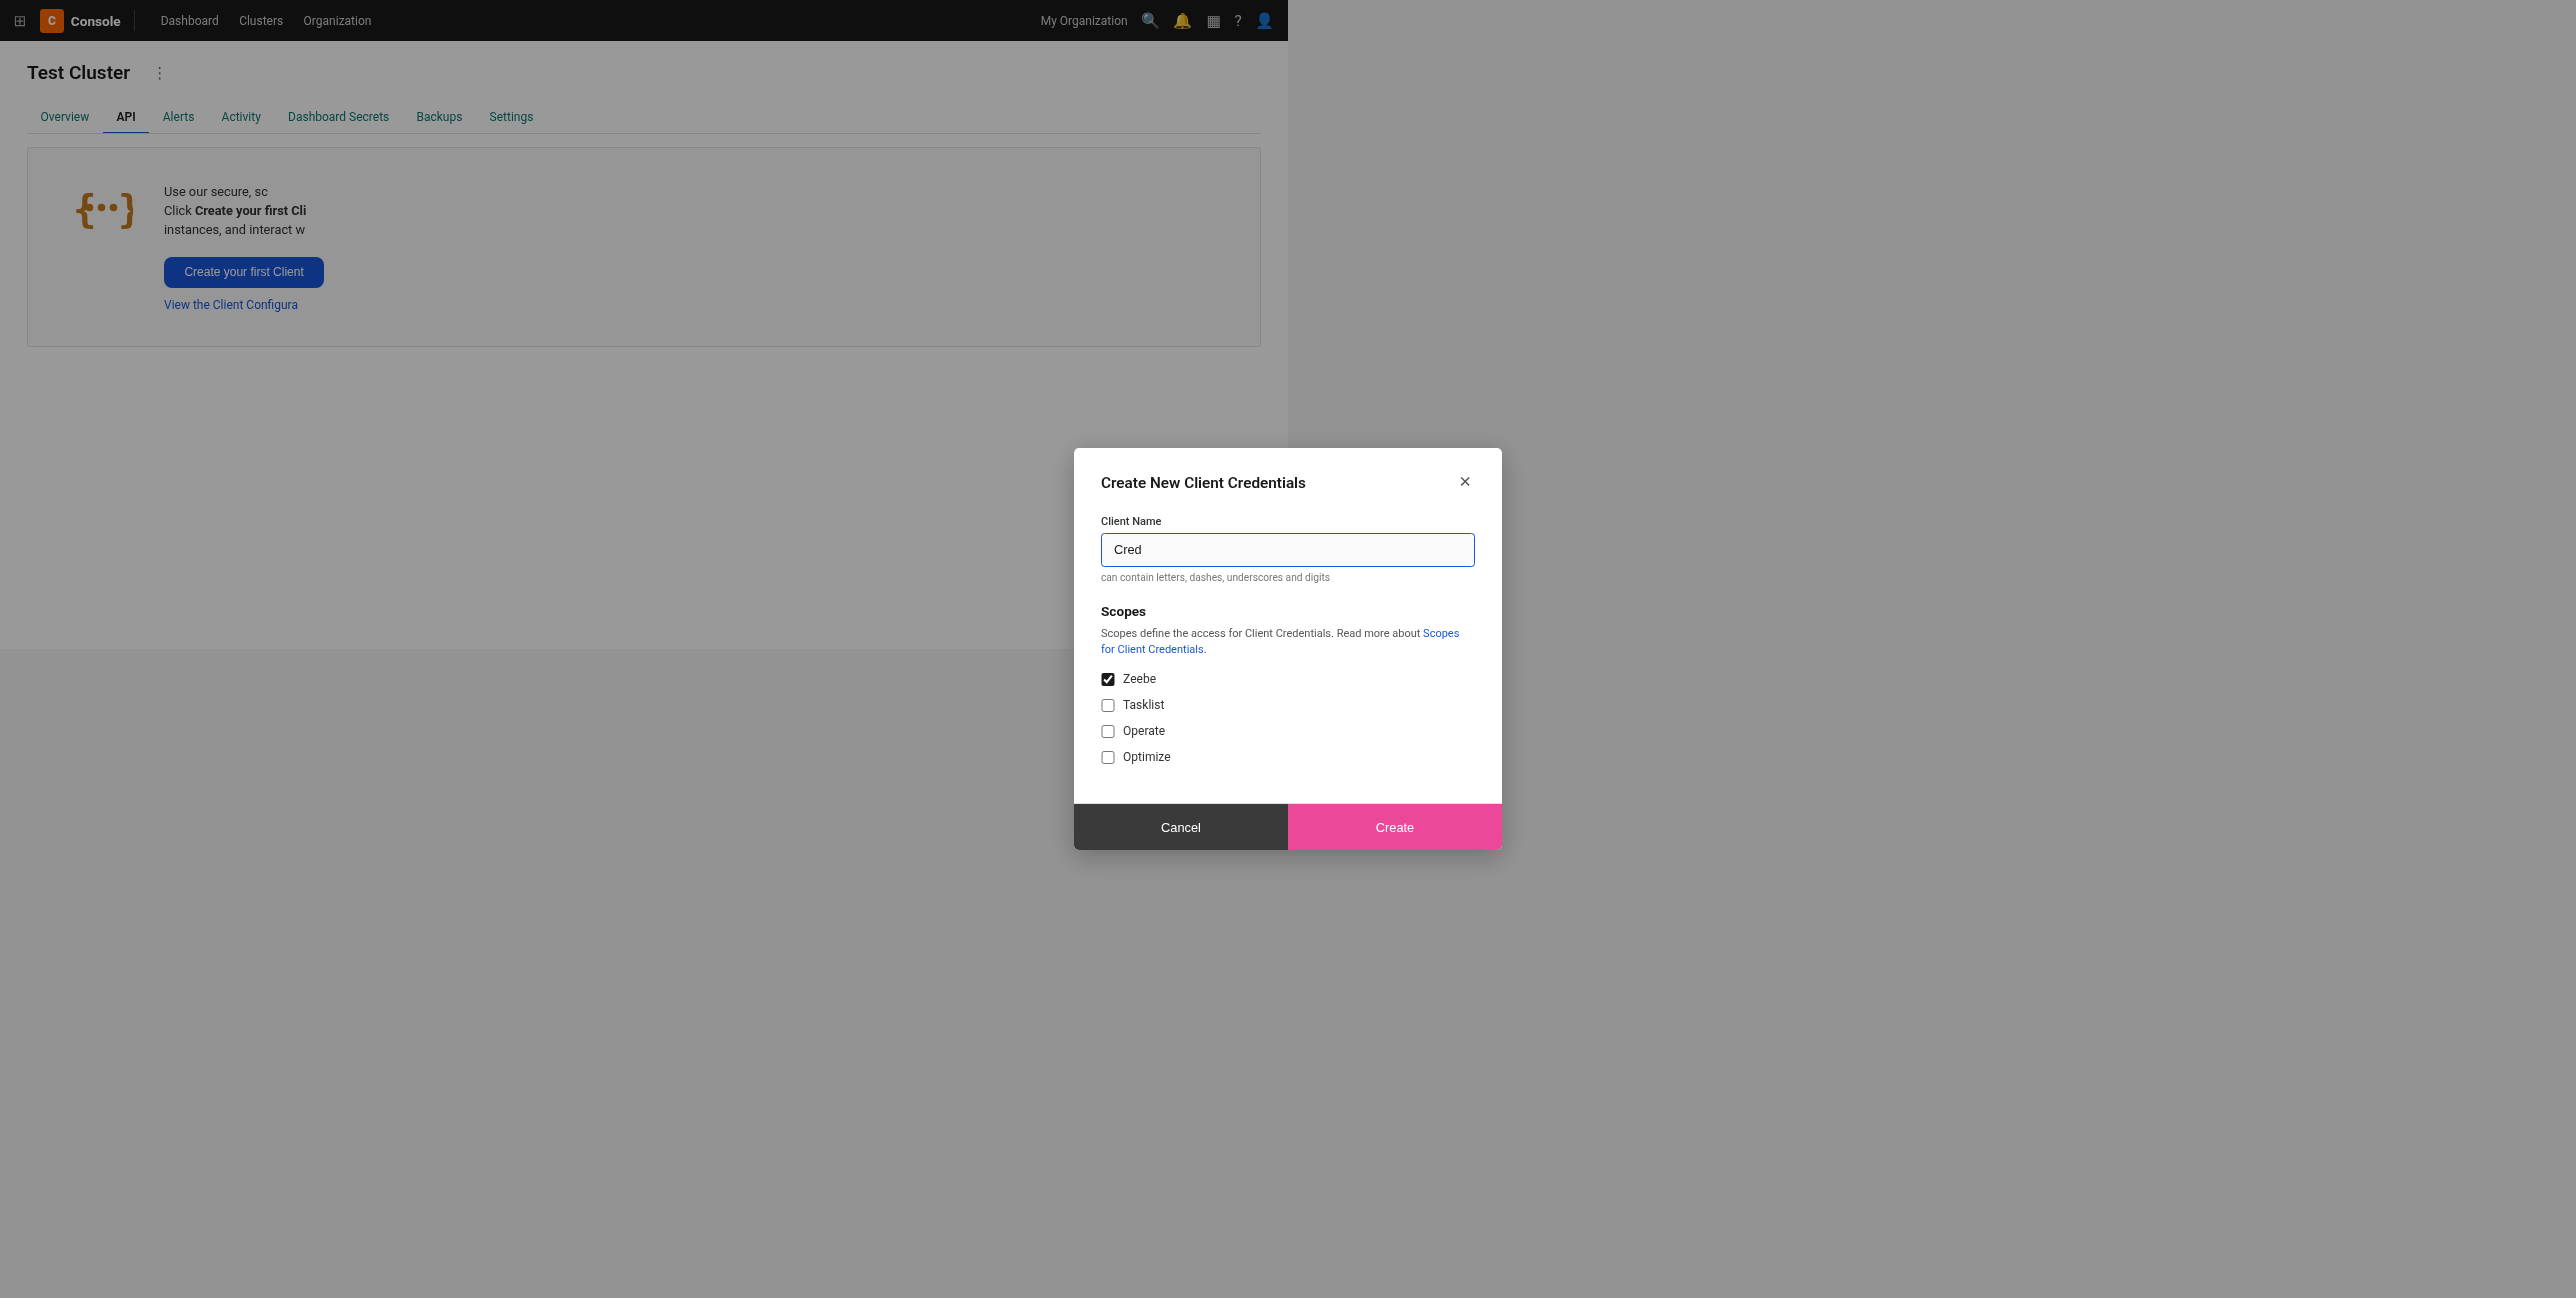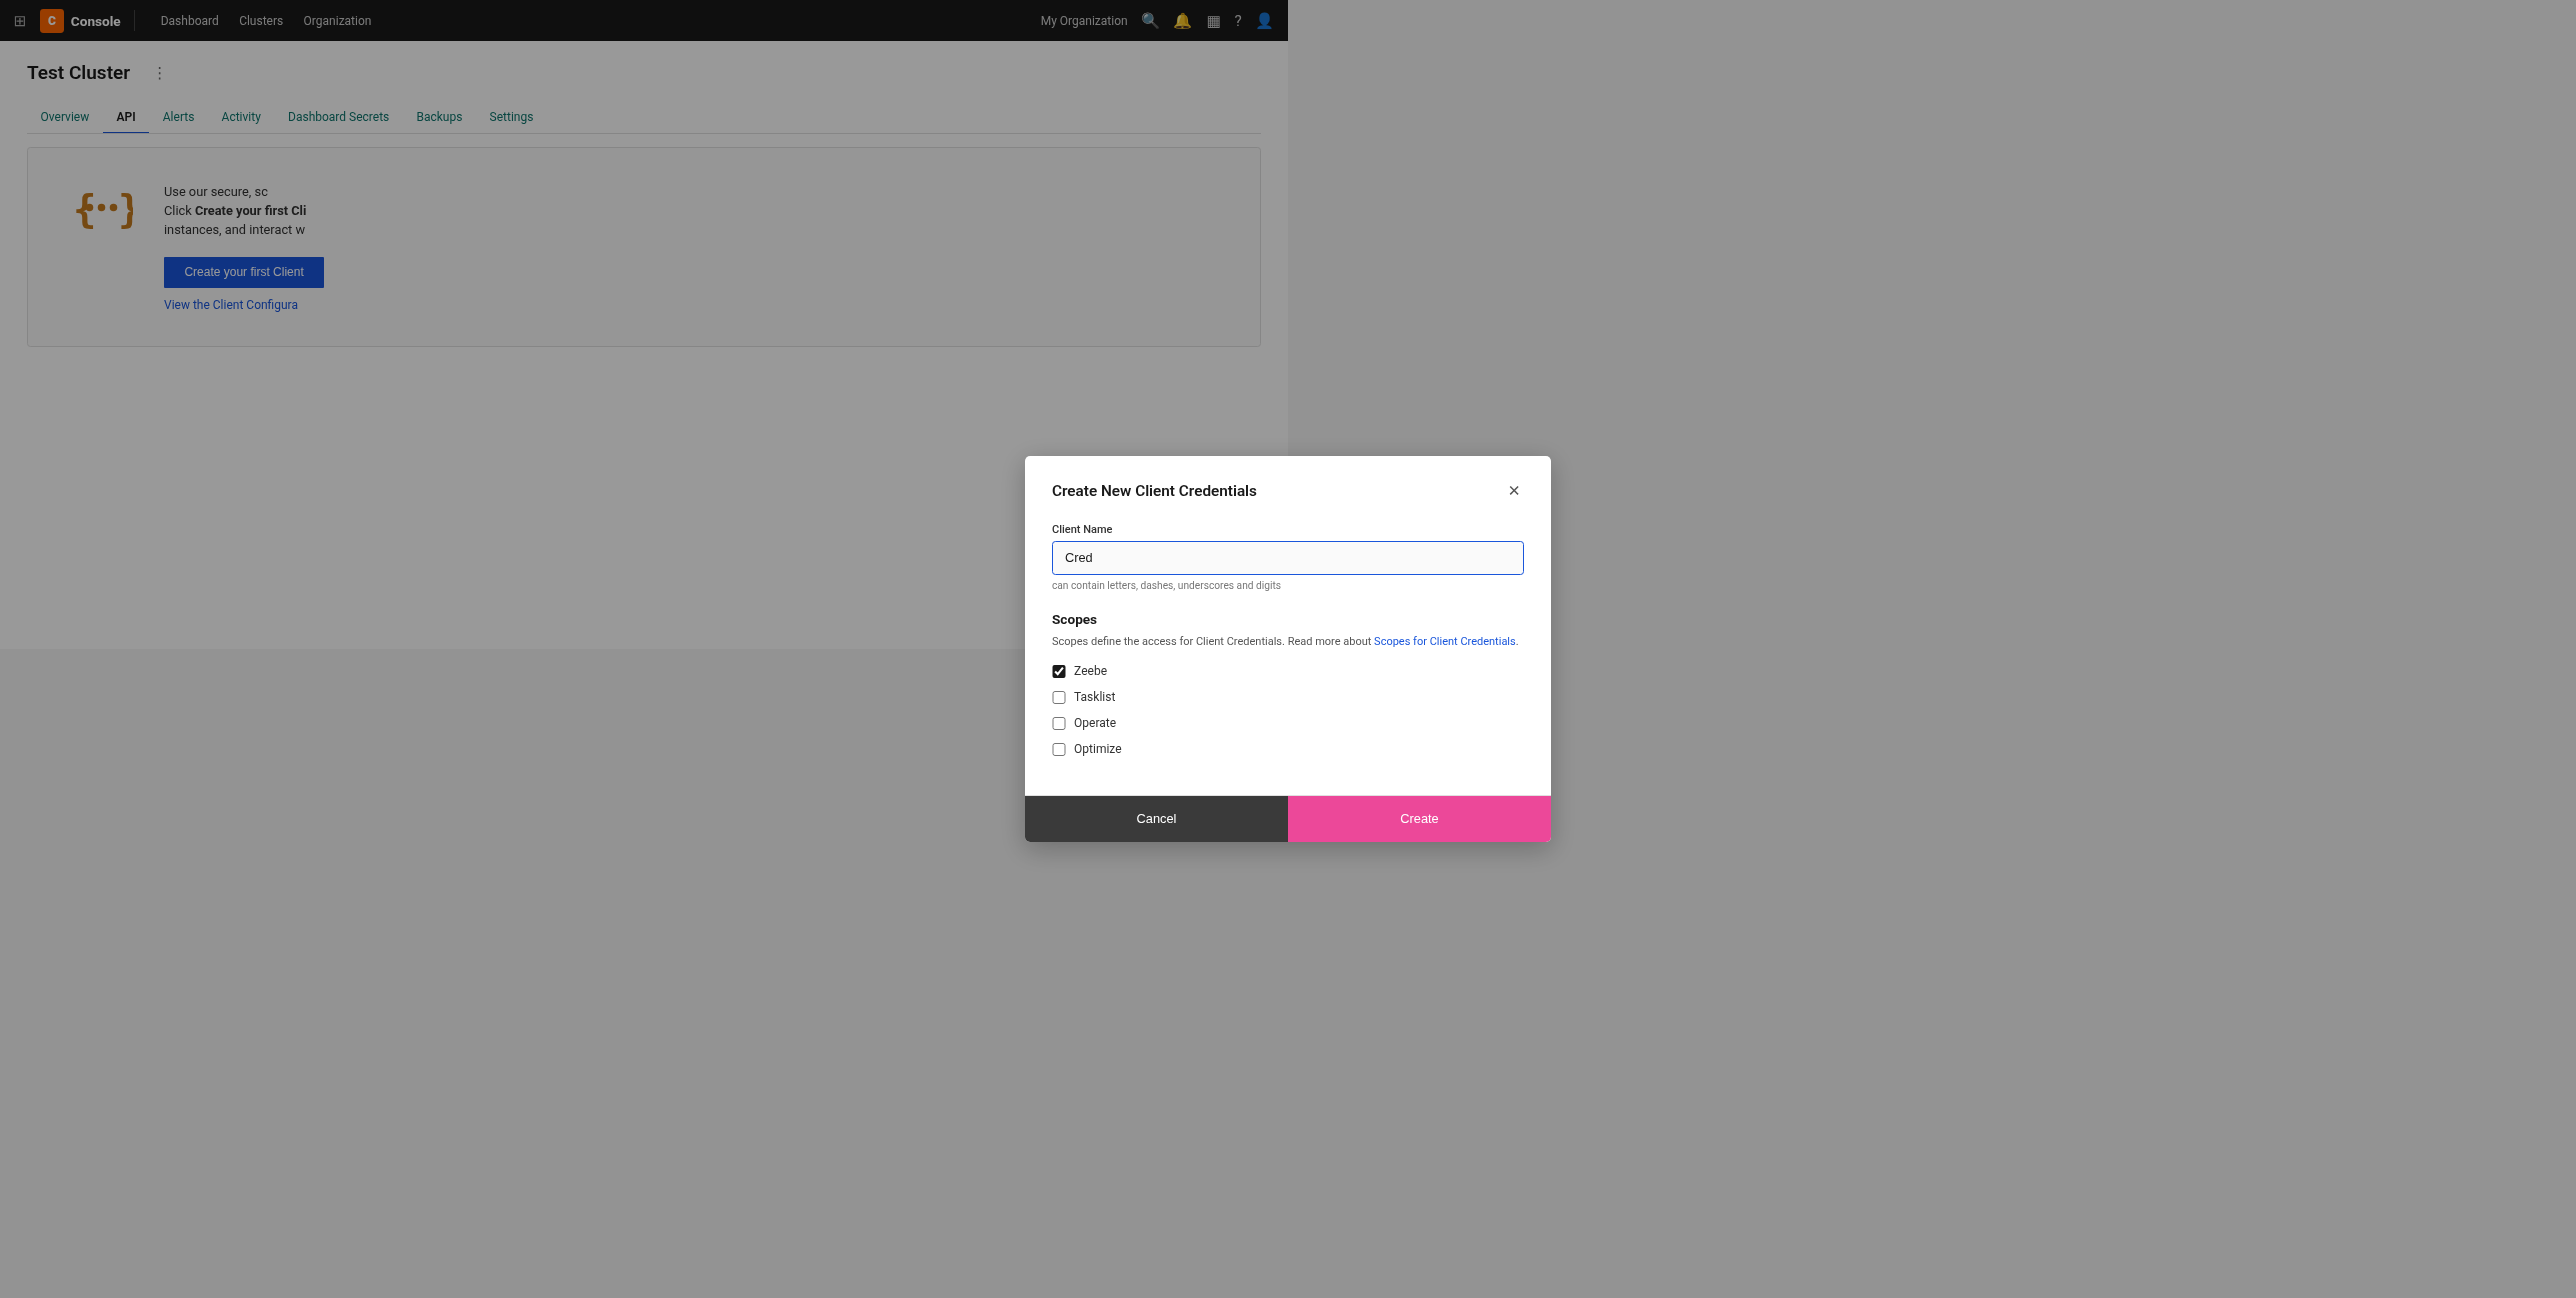--- a/index.html
+++ b/index.html
@@ -160,21 +160,21 @@
       color: #333;
       margin-bottom: 6.8px;
       line-height: 1.5;
     }
     .api-title strong { font-weight: 700; }
     .create-btn {
       display: inline-block;
       background: #1a56db;
       color: white;
       padding: 8.5px 20.4px;
-      border-radius: 1px;
+      border-radius: 8px;
       font-size: 12px;
       cursor: pointer;
       margin-top: 10.2px;
       border: none;
       font-weight: 500;
     }
     .view-link {
       display: block;
       color: #1a56db;
       font-size: 12px;
@@ -191,21 +191,21 @@
       z-index: 100;
       display: flex;
       align-items: center;
       justify-content: center;
     }
 
     
     .modal {
       background: #fff;
       border-radius: 5.1px;
-      width: 526px;
+      width: 428px;
       box-shadow: 0 6.8px 27px rgba(0,0,0,0.25);
       overflow: hidden;
       position: relative;
     }
     .modal-body {
       padding: 24px 27px 27px;
     }
     .modal-header {
       display: flex;
       justify-content: space-between;

